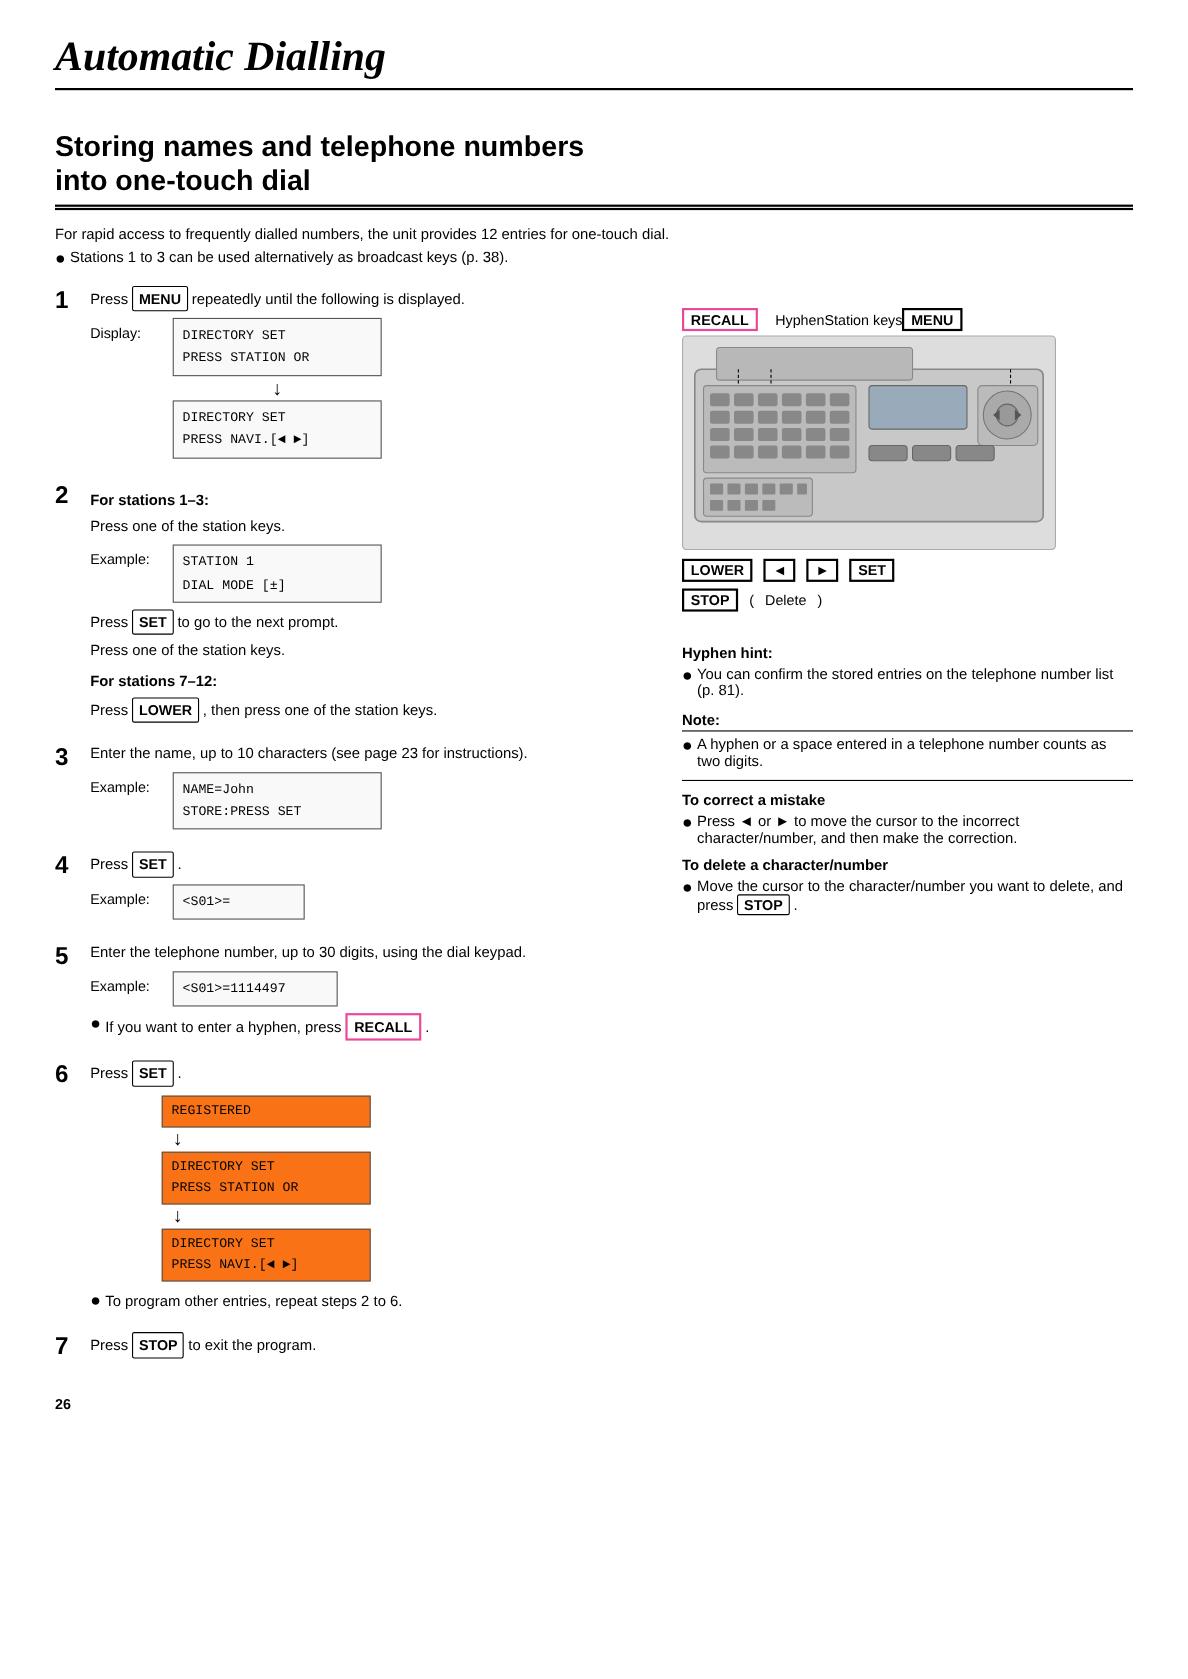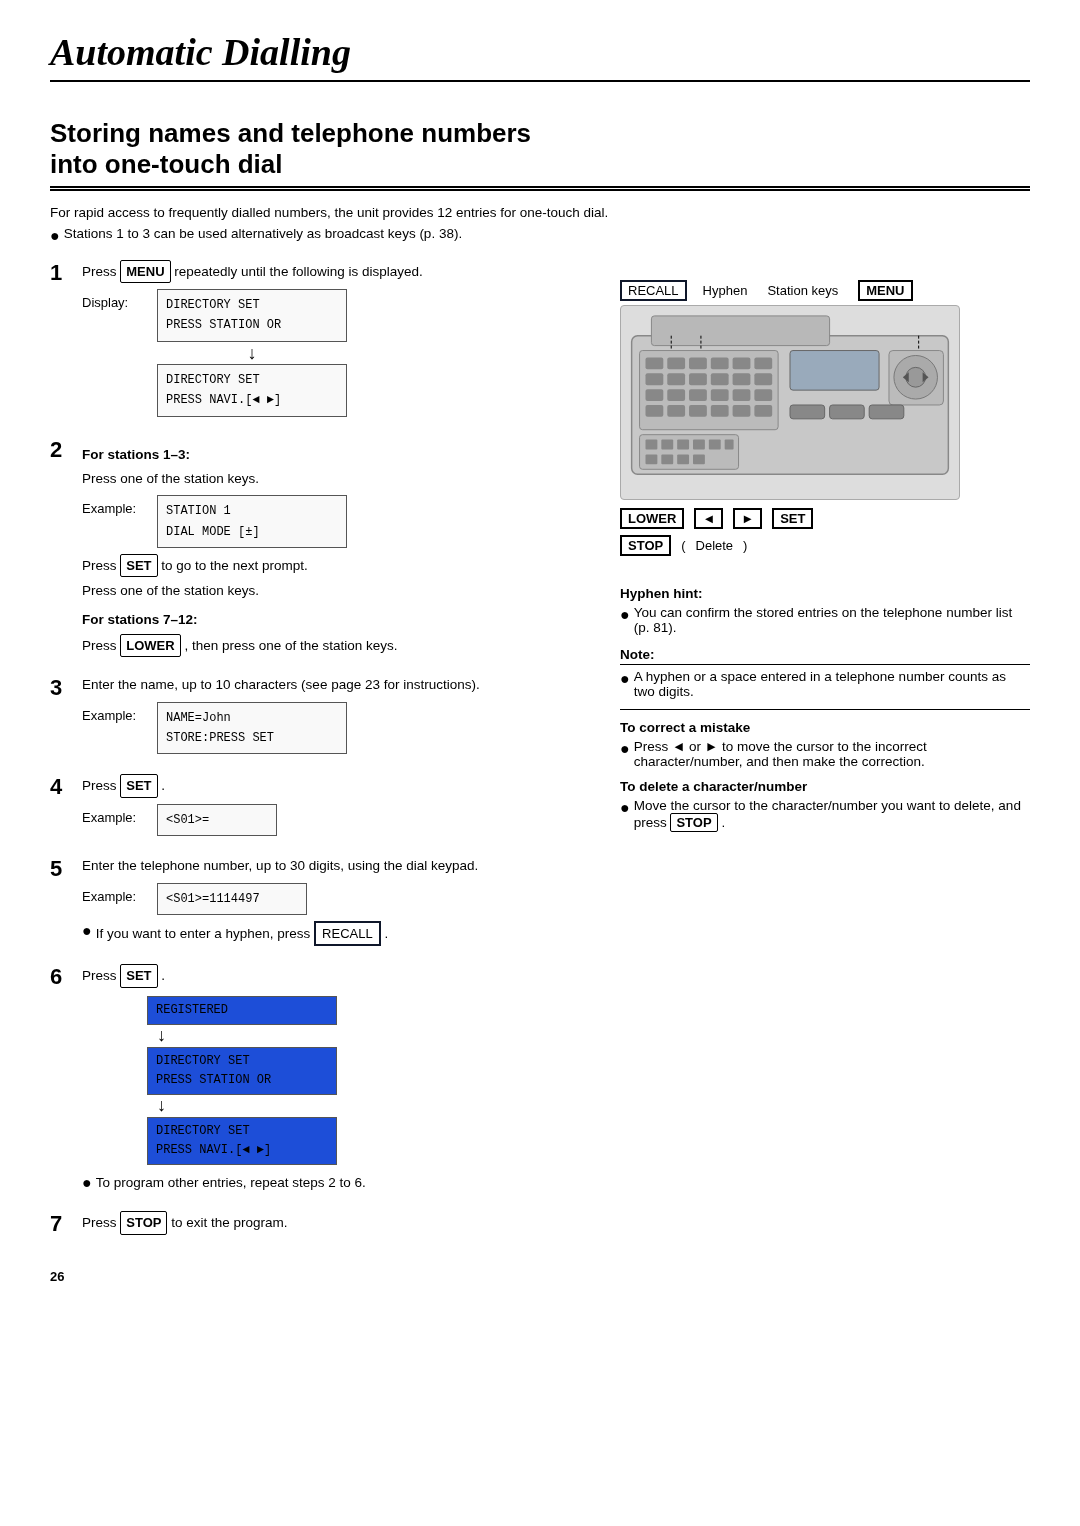--- a/index.html
+++ b/index.html
@@ -123,23 +123,23 @@
       margin-bottom: 4px;
     }
     
     .diagram-area {
       position: relative;
       width: 340px;
       margin-top: 20px;
     }
     .recall-box {
       display: inline-block;
-      border: 2px solid #0f172a;
+      border: 2px solid #ec4899;
       padding: 1px 6px;
-      font-weight: normal;
+      font-weight: bold;
       font-size: 13px;
     }
     .boxed-label {
       border: 2px solid #000;
       padding: 1px 6px;
       font-weight: bold;
       font-size: 13px;
       display: inline-block;
     }
     .page-number {
@@ -158,21 +158,21 @@
       min-width: 190px;
     }
     .step-6-flow {
       margin: 8px 0 8px 65px;
     }
     .flow-box {
       border: 1px solid #555;
       font-family: 'Courier New', Courier, monospace;
       font-size: 12px;
       padding: 4px 8px;
-      background: #1d4ed8;
+      background: #f97316;
       display: inline-block;
       min-width: 190px;
       line-height: 1.6;
     }
     .flow-arrow {
       font-size: 18px;
       display: block;
       text-align: left;
       margin-left: 10px;
       line-height: 1.2;
@@ -372,21 +372,21 @@
   </div>
 
   <div class="right-col">
 
     <div class="diagram-area">
 
       <div style="display:flex; align-items:flex-end; gap:0; margin-bottom:4px; position:relative;">
         <div style="display:flex; flex-direction:column; align-items:center; margin-right:16px;">
           <span class="recall-box">RECALL</span>
         </div>
-        <div style="flex:1; display:flex; align-items:center; gap:20px;text-align:center;">
+        <div style="flex:1; display:flex; align-items:center; text-align:center;">
           <span style="font-size:13px;">Hyphen</span>
           <span style="font-size:13px;">Station keys</span>
           <span class="boxed-label">MENU</span>
         </div>
       </div>
 
       <svg width="340" height="195" viewBox="0 0 340 195" style="display:block; border:1px solid #aaa; background:#ddd; border-radius:4px;">
 
         <rect x="10" y="30" width="320" height="140" rx="6" fill="#c8c8c8" stroke="#888" stroke-width="1.5"></rect>
 

